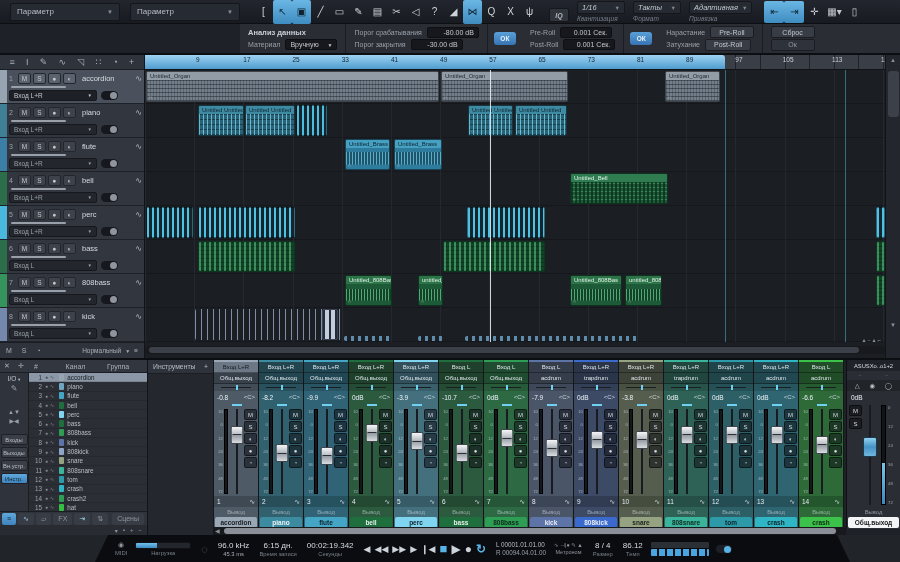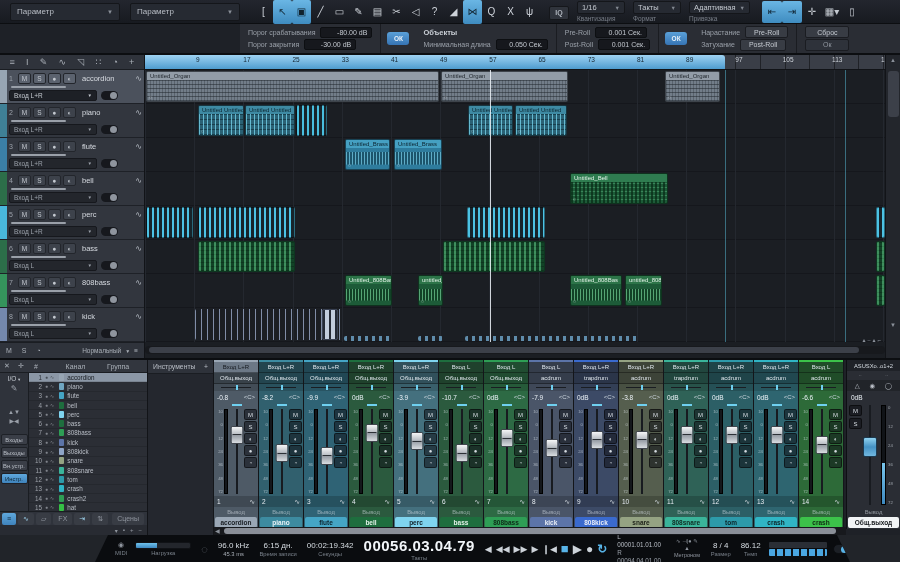--- a/index.html
+++ b/index.html
@@ -5,21 +5,21 @@
   html,body{margin:0;padding:0;background:#0b0d10;}
   *{box-sizing:border-box;font-family:"Liberation Sans",sans-serif;}
   .app{position:relative;width:900px;height:562px;background:#17191f;overflow:hidden;color:#c7cbd2;}
   
   .topbar{position:absolute;left:0;top:0;width:900px;height:24px;background:linear-gradient(#23262e,#171a20);border-bottom:1px solid #0c0e11;display:flex;align-items:center;}
   .menu{width:110px;height:18px;margin-left:10px;background:#262a32;border:1px solid #14161a;border-radius:2px;display:flex;align-items:center;justify-content:space-between;padding:0 6px;font-size:8px;color:#b9bec6;}
   .menu .car{font-size:6px;color:#8a9099;}
   .tools{display:flex;align-items:center;margin-left:14px;height:24px;}
   .tool{width:19px;height:24px;display:flex;align-items:center;justify-content:center;font-size:10px;color:#cdd2d9;}
   .tool.active{background:linear-gradient(#6ab6e4,#3f8cc0);color:#10222e;border-radius:2px;}
-  .qwrap{display:flex;align-items:center;margin-left:10px;}
+  .qwrap{display:flex;align-items:flex-end;margin-left:10px;font-style:italic;}
   .iqbox{width:20px;height:14px;margin-top:2px;background:#30343c;border:1px solid #15171b;border-radius:2px;font-size:7px;color:#aeb4bc;display:flex;align-items:center;justify-content:center;font-weight:bold;}
   .ddgroup{margin-left:8px;display:flex;flex-direction:column;align-items:flex-start;}
   .ddgroup .val{height:13px;min-width:48px;background:#262a32;border:1px solid #14161a;border-radius:2px;font-size:7.5px;color:#c3c8cf;display:flex;align-items:center;justify-content:space-between;padding:0 4px;}
   .ddgroup .val .car{font-size:5.5px;color:#848a93;margin-left:4px;}
   .ddgroup .lab{font-size:6.5px;color:#787e88;margin-top:1px;}
   .snapics{display:flex;align-items:center;margin-left:12px;}
   .snapic{width:20px;height:22px;display:flex;align-items:center;justify-content:center;font-size:10px;color:#c3c8cf;}
   .snapic.active{background:linear-gradient(#6ab6e4,#3f8cc0);color:#0f2230;border-radius:2px;}
   
   .optbar{position:absolute;left:0;top:24px;width:900px;height:31px;background:#1e2127;border-bottom:2px solid #0c0e11;}
@@ -239,38 +239,41 @@
       <span class="snapic">✛</span>
       <span class="snapic">▦▾</span>
       <span class="snapic">▯</span>
     </div>
   </div>
 
   <div class="optbar">
     <div class="optpanel">
       <div class="ogroup">
         <div class="orow">
+            <span class="otitle">Анализ данных</span>
+          </div>
+        <div class="orow">
+            <span class="olab">Материал</span>
+          <div class="ofield dd">
+              <span>Вручную</span>
+              <span class="car" style="font-size:5px;">▼</span>
+            </div>
+        </div>
+      </div>
+      <div class="ogroup">
+        <div class="orow">
             <span class="olab">Порог срабатывания</span>
           <div class="ofield">-80.00 dB</div>
         </div>
         <div class="orow">
             <span class="olab">Порог закрытия</span>
           <div class="ofield">-30.00 dB</div>
         </div>
       </div>
       <div class="okbtn">ОК</div>
-      <div class="ogroup">
-        <div class="orow">
-            <span class="otitle">Объекты</span>
-          </div>
-        <div class="orow">
-            <span class="olab">Минимальная длина</span>
-          <div class="ofield">0.050 Сек.</div>
-        </div>
-      </div>
       <div class="ogroup">
         <div class="orow">
             <span class="olab">Pre-Roll</span>
           <div class="ofield">0.001 Сек.</div>
         </div>
         <div class="orow">
             <span class="olab">Post-Roll</span>
           <div class="ofield">0.001 Сек.</div>
         </div>
       </div>
@@ -1363,24 +1366,20 @@
         <span class="l" style="color:#aab0b8;">45.3 ms</span>
       </div>
       <div class="tgroup">
         <span class="v">6:15 дн.</span>
         <span class="l">Время записи</span>
       </div>
       <div class="tgroup">
         <span class="v">00:02:19.342</span>
         <span class="l">Секунды</span>
       </div>
-      <div class="tgroup">
-        <span class="bigtime" style="margin-left:0;">00056.03.04.79</span>
-        <span class="l">Такты</span>
-      </div>
       <div class="tbtns" id="tbuttons">
           <span class="tb ">◀</span>
           <span class="tb ">◀◀</span>
           <span class="tb ">▶▶</span>
           <span class="tb ">▶</span>
           <span class="tb ">❙◀</span>
           <span class="tb stop">■</span>
           <span class="tb big">▶</span>
           <span class="tb big">●</span>
           <span class="tb loop">↻</span>

